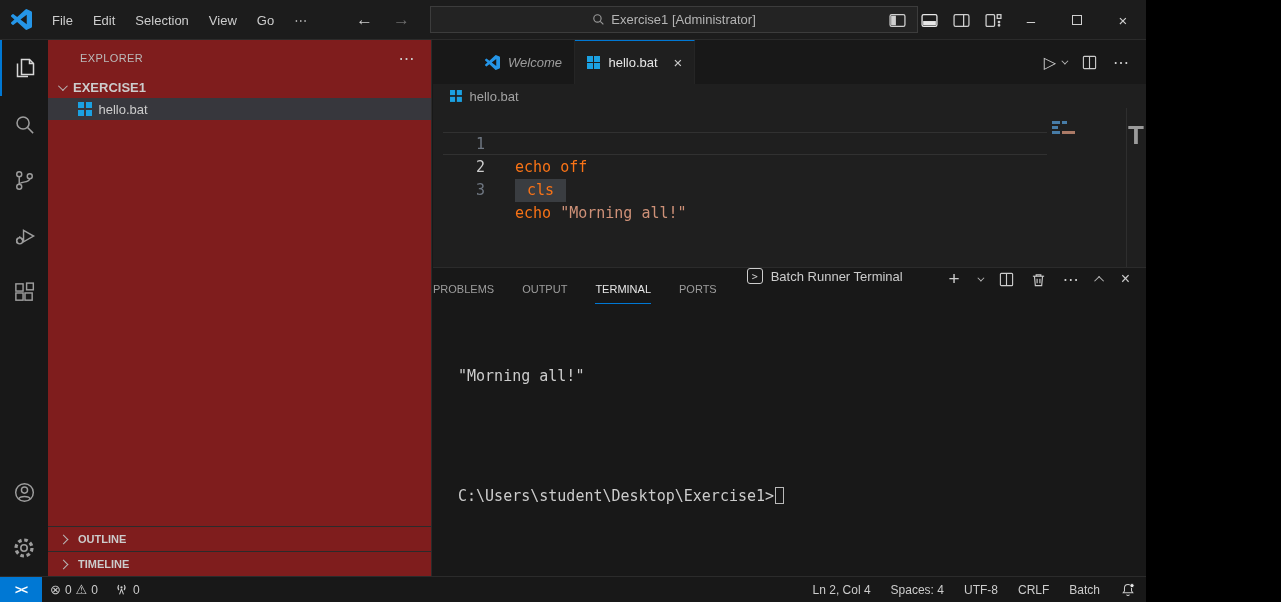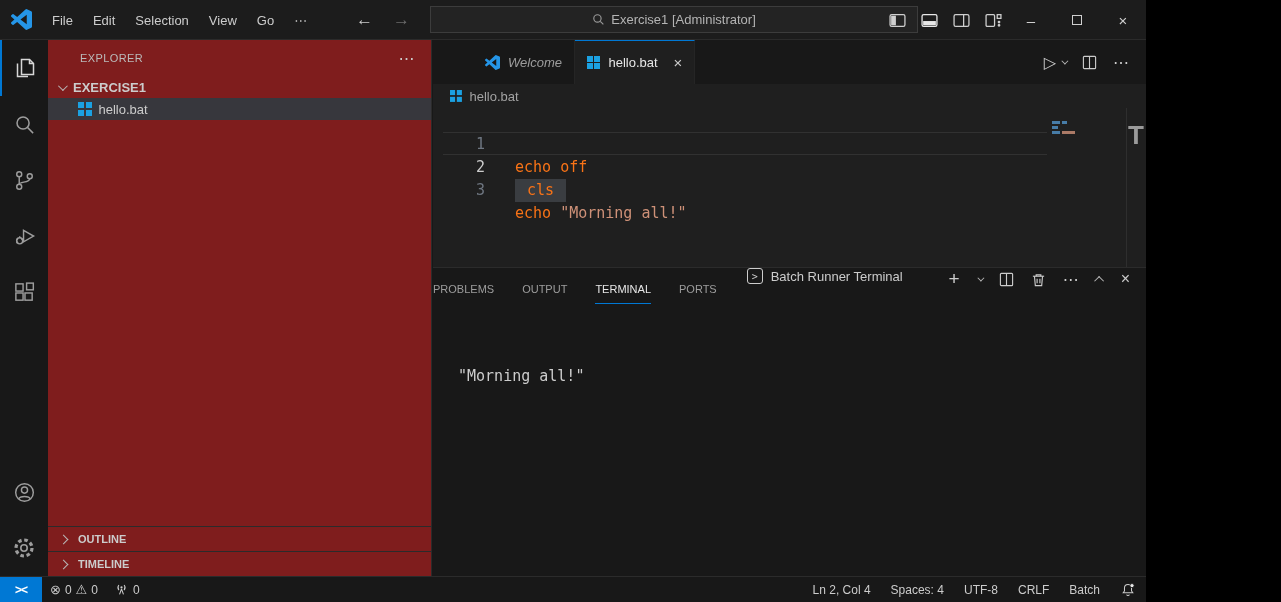--- a/index.html
+++ b/index.html
@@ -377,20 +377,21 @@
               </svg>
           </span>
           <span class="more-dots">⋯</span>
           <span class="chev up"></span>
           <span class="xicon">×</span>
         </div>
       </div>
       <div class="terminal">
         <div>"Morning all!"</div>
         <div>&nbsp;</div>
+        <div><span>C:\Users\student\Desktop\Exercise1&gt;</span><span class="tcursor"></span></div>
       </div>
     </div>
   </div>
 
   <div class="statusbar">
     <div class="sb-remote">
       <span>&gt;&lt;</span>
     </div>
     <div class="sb-item">
       <span class="sb-ico">⊗</span>

